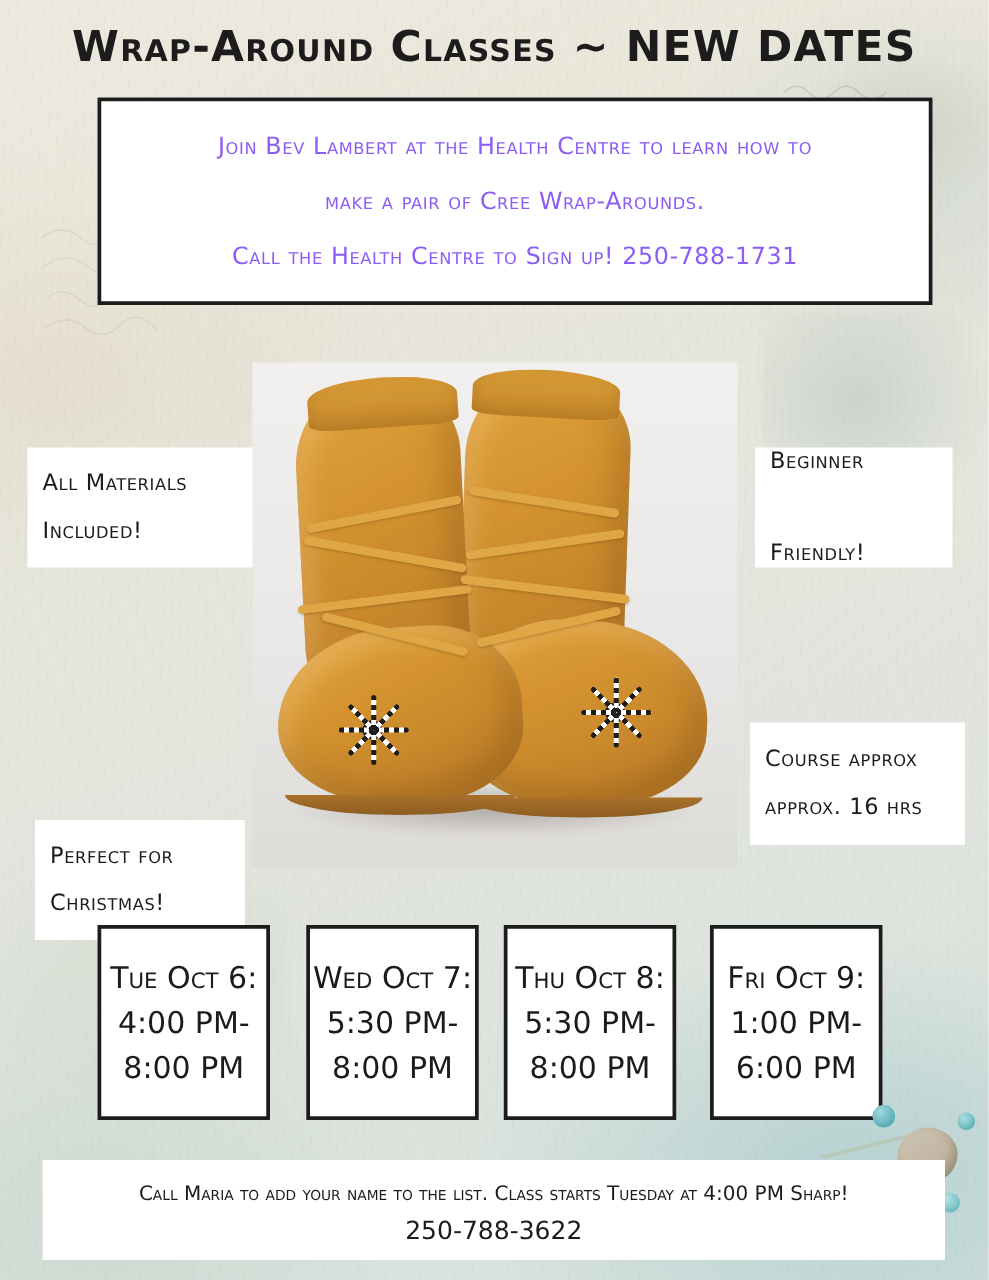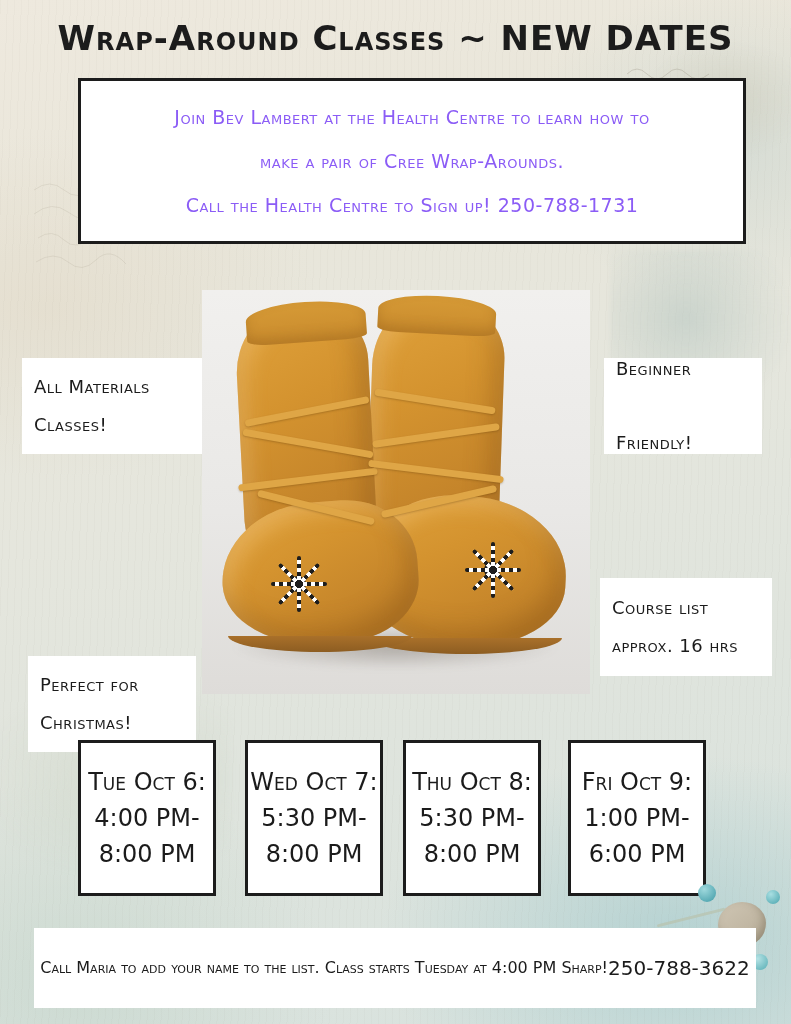--- a/index.html
+++ b/index.html
@@ -197,21 +197,21 @@
     background: #ffffff; border: 3px solid #1c1c1c; box-sizing: border-box;
     display: flex; flex-direction: column; justify-content: center; align-items: center;
     color: #1b1b1b; font-variant: small-caps;
   }
   .datebox .d-line { font-size: 24px; line-height: 36px; white-space: nowrap; }
 
   
   #footer-box {
     left: 34px; top: 928px; width: 722px; height: 80px;
     background: #ffffff;
-    display: flex; flex-direction: row; justify-content: center; align-items: center;
+    display: flex; flex-direction: column; justify-content: center; align-items: center;
     position: absolute; box-sizing: border-box;
     color: #1b1b1b; font-variant: small-caps;
   }
   #footer-box .f1 { font-size: 16px; line-height: 32px; white-space: nowrap; }
   #footer-box .f2 { font-size: 20px; line-height: 26px; }
 
   
   .deco { position: absolute; pointer-events: none; }
   .bead-ball {
     position: absolute; border-radius: 50%;
@@ -310,35 +310,35 @@
       <div class="beadline" style="transform:rotate(135deg);"></div>
       <div class="beadline" style="transform:rotate(180deg);"></div>
       <div class="beadline" style="transform:rotate(225deg);"></div>
       <div class="beadline" style="transform:rotate(270deg);"></div>
       <div class="beadline" style="transform:rotate(315deg);"></div>
     </div>
   </div>
 
   <div class="plainbox note" id="note-materials">
     <div class="line">All Materials</div>
-    <div class="line">Classes!</div>
+    <div class="line">Included!</div>
   </div>
 
   <div class="plainbox note" id="note-beginner">
     <div class="line">Beginner</div>
     <div class="line">Friendly!</div>
   </div>
 
   <div class="plainbox note" id="note-christmas">
     <div class="line">Perfect for</div>
     <div class="line">Christmas!</div>
   </div>
 
   <div class="plainbox note" id="note-hours">
-    <div class="line">Course list</div>
+    <div class="line">Course approx</div>
     <div class="line">approx. 16 hrs</div>
   </div>
 
   <div class="dates">
     <div class="datebox" style="left:0px;">
       <div class="d-line">Tue Oct 6:</div>
       <div class="d-line">4:00 PM-</div>
       <div class="d-line">8:00 PM</div>
     </div>
     <div class="datebox" style="left:167px;">

